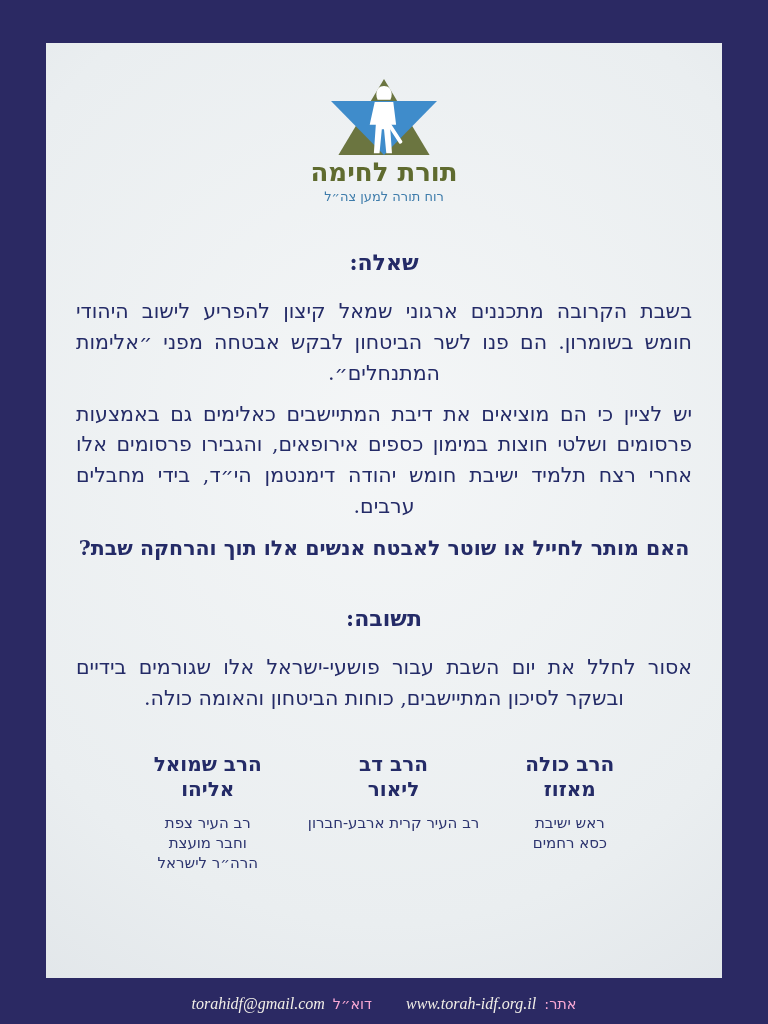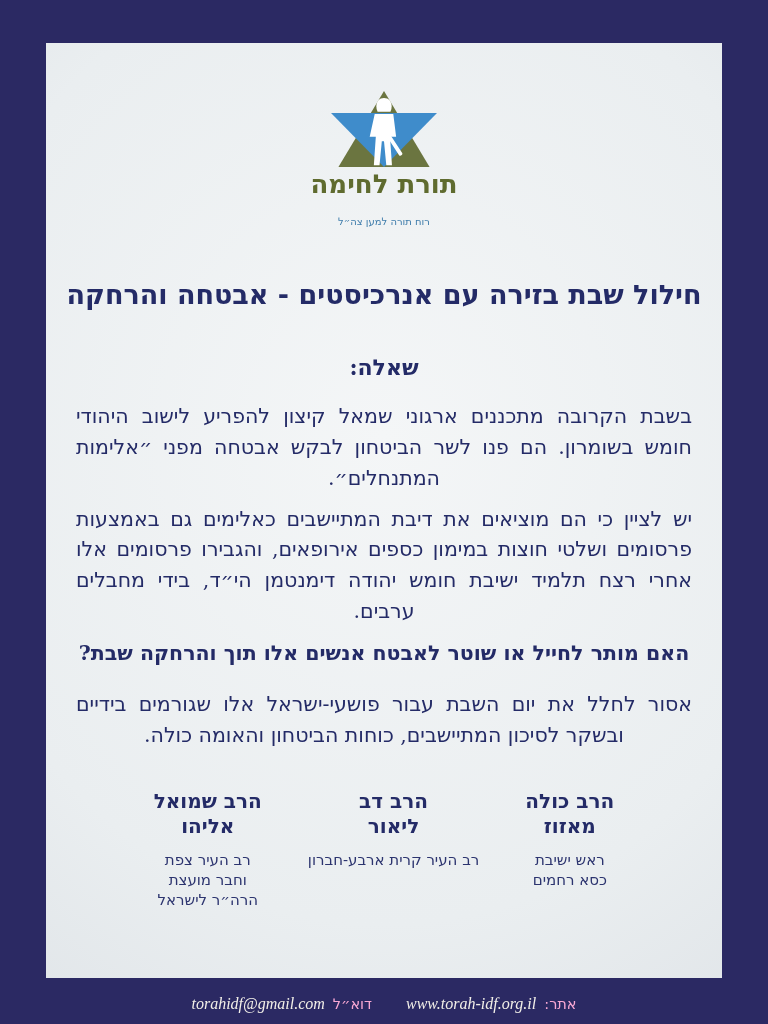--- a/index.html
+++ b/index.html
@@ -14,21 +14,21 @@
     background: #2b2963;
     overflow: hidden;
   }
   .page {
     position: absolute;
     left: 46px; top: 43px;
     width: 676px; height: 935px;
     background: radial-gradient(ellipse 120% 95% at 50% 42%, #f4f6f7 0%, #eaeef0 55%, #d8dde2 100%);
     direction: rtl;
     text-align: center;
-    padding-top: 48px;
+    padding-top: 36px;
   }
   
   .logo { display: inline-block; }
   .star {
     position: relative;
     width: 106px; height: 76px;
     margin: 0 auto;
   }
   .tri-up {
     position: absolute; inset: 0;
@@ -47,22 +47,22 @@
     height: 92%;
   }
   .logo-title {
     margin-top: 4px;
     font-size: 26px;
     font-weight: bold;
     color: #5f6b2f;
     line-height: 1.05;
   }
   .logo-subtitle {
-    margin-top: 18px;
-    font-size: 10px;
+    margin-top: 3px;
+    font-size: 13px;
     color: #3e7cab;
   }
   
   .doc-title {
     margin-top: 50px;
     font-size: 27px;
     font-weight: bold;
     color: #242b67;
   }
   .section-heading {
@@ -151,29 +151,29 @@
           <path d="M22 1c-4.2 0-7 3.2-7 7.6 0 1.8.4 3.4 1.1 4.8h11.8c.7-1.4 1.1-3 1.1-4.8C29 4.2 26.2 1 22 1z"></path>
           <path d="M13.5 15.5h17l2.6 21h-5.6l1.8 26h-5.2l-2.1-22h-2l-2.1 22h-5.2l1.8-26h-5.6z"></path>
           <rect x="27.5" y="25" width="3.4" height="31" rx="1.2" transform="rotate(-33 29 40)"></rect>
         </svg>
       </div>
       <div class="logo-title">תורת לחימה</div>
       <div class="logo-subtitle">רוח תורה למען צה״ל</div>
     </div>
 
     
-    <h1 class="doc-title">חילול שבת בזירה עם אנרכיסטים - אבטחה והרחקה</h1>
 
     
     <h2 class="section-heading">שאלה:</h2>
     <p class="para first">בשבת הקרובה מתכננים ארגוני שמאל קיצון להפריע לישוב היהודי חומש בשומרון. הם פנו לשר הביטחון לבקש אבטחה מפני ״אלימות המתנחלים״.</p>
     <p class="para">יש לציין כי הם מוציאים את דיבת המתיישבים כאלימים גם באמצעות פרסומים ושלטי חוצות במימון כספים אירופאים, והגבירו פרסומים אלו אחרי רצח תלמיד ישיבת חומש יהודה דימנטמן הי״ד, בידי מחבלים ערבים.</p>
     <p class="bold-line">האם מותר לחייל או שוטר לאבטח אנשים אלו תוך והרחקה שבת?</p>
 
     
+    <h2 class="section-heading answer-heading">תשובה:</h2>
     <p class="para first">אסור לחלל את יום השבת עבור פושעי-ישראל אלו שגורמים בידיים ובשקר לסיכון המתיישבים, כוחות הביטחון והאומה כולה.</p>
 
     
     <div class="signatories">
       <div class="signatory">
         <div class="sig-name">הרב כולה
 מאזוז</div>
         <div class="sig-title">ראש ישיבת
 כסא רחמים</div>
       </div>

